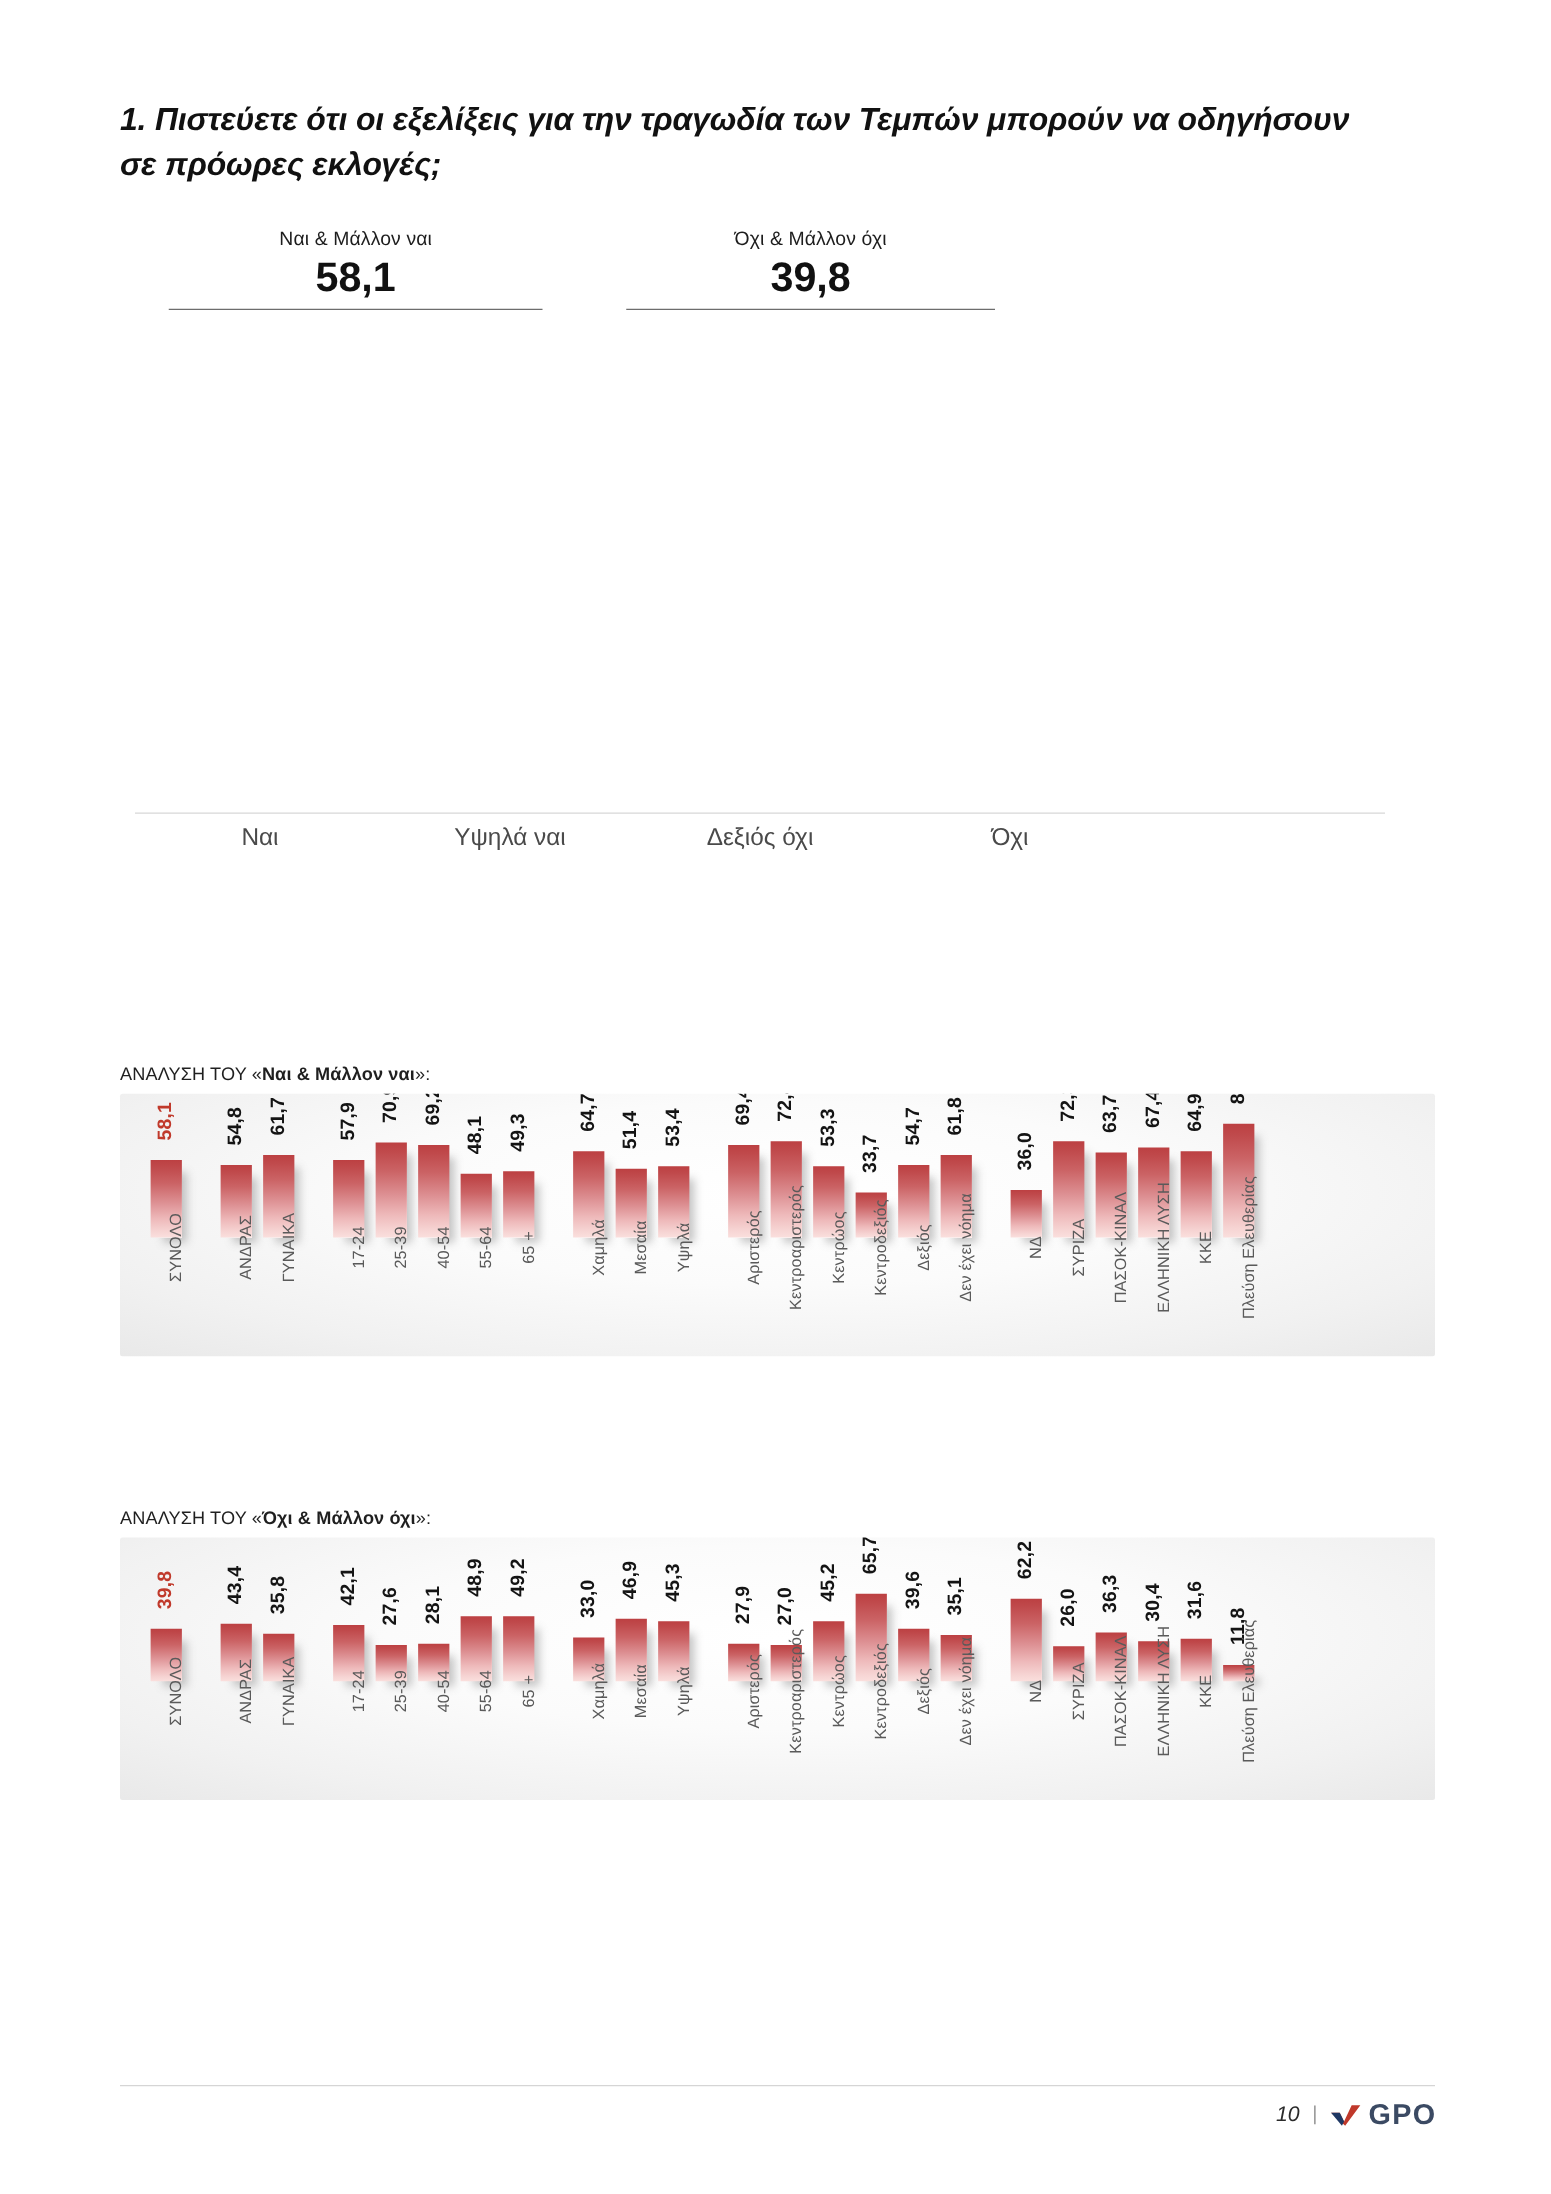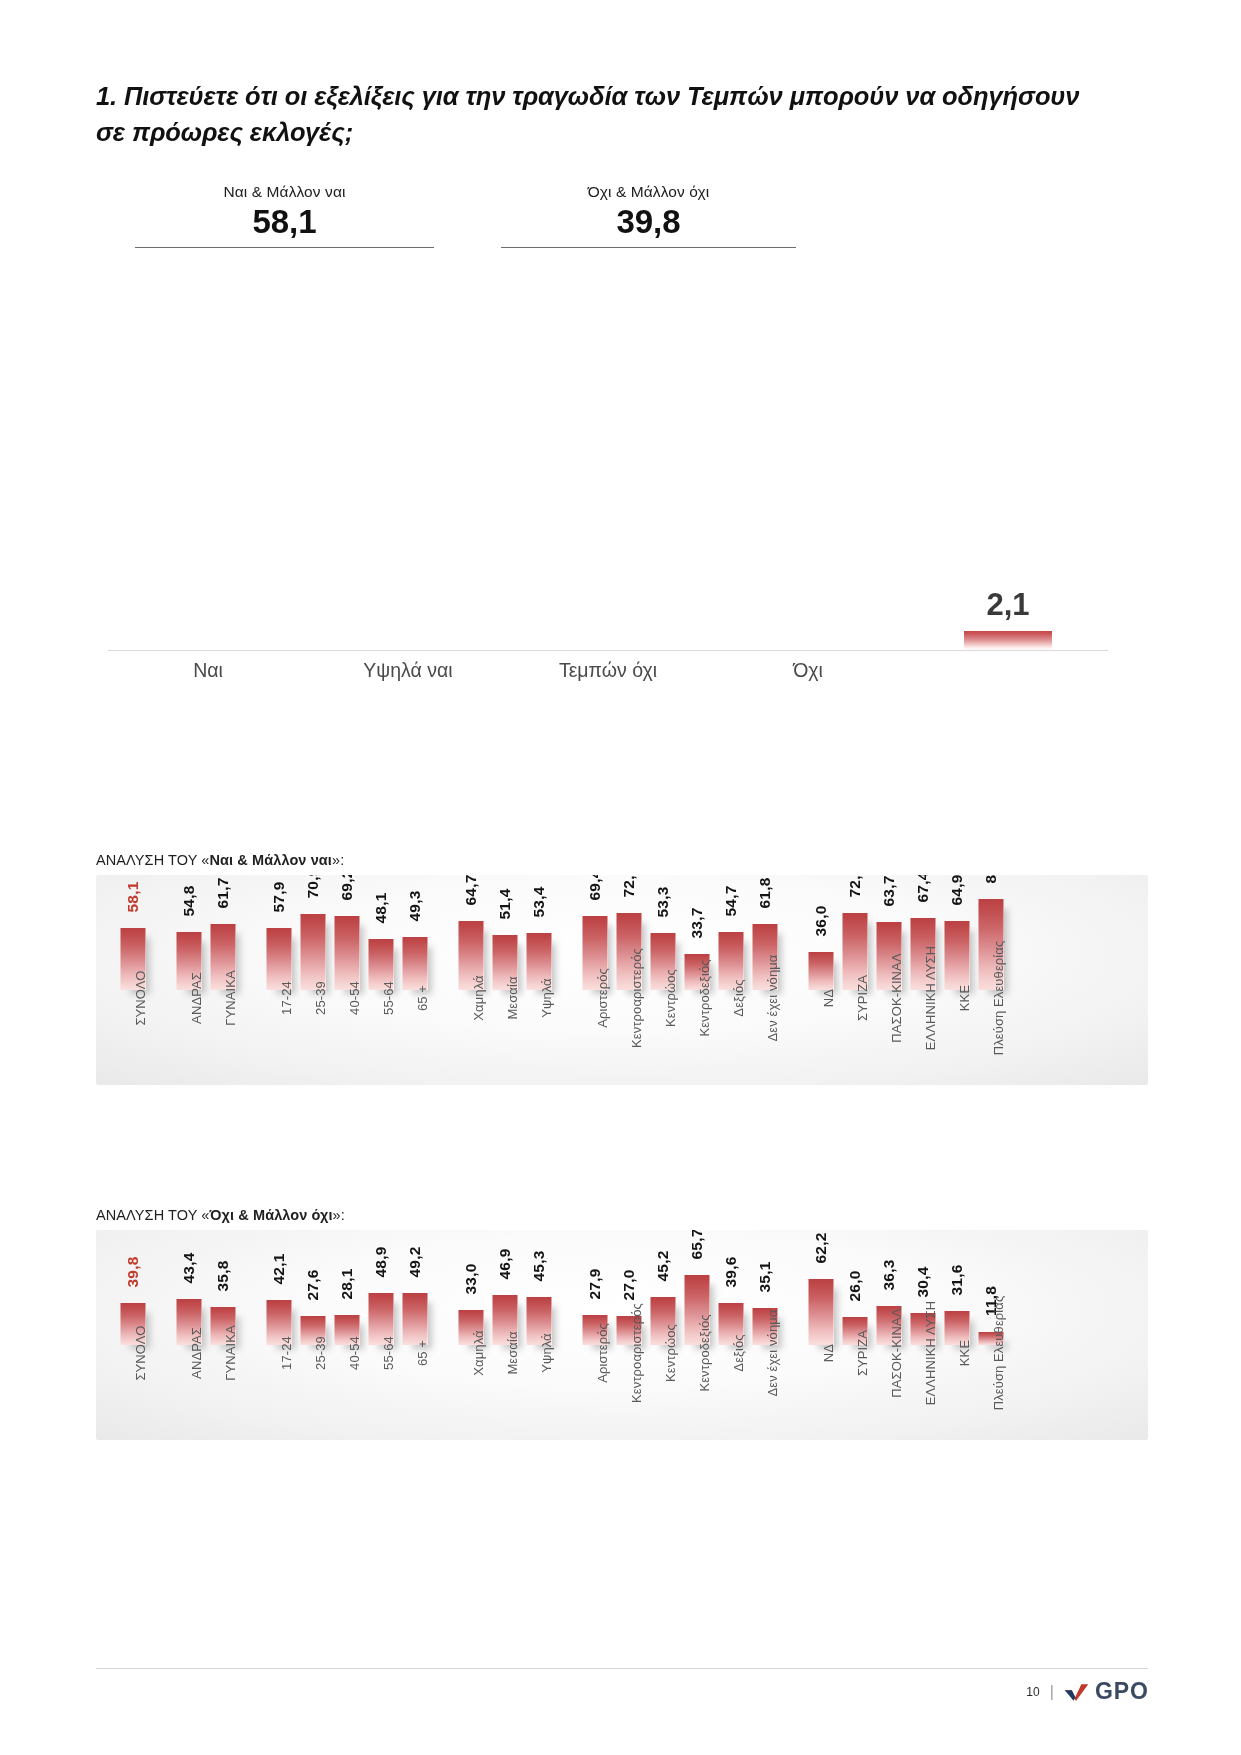--- a/index.html
+++ b/index.html
@@ -169,21 +169,21 @@
     position:absolute;
     left:96px; top:1668px; width:1052px;
     border-top:1px solid #d5d5d5;
   }
   #footer{
     position:absolute;
     right:92px; top:1678px;
     display:flex; align-items:center; gap:10px;
     font-size:16px; color:#2b2b2b;
   }
-  #page-num{font-size:12px;}
+  #page-num{font-size:17px;font-style:italic;}
   #footer-sep{color:#9b9b9b;}
   .gpo-logo{
     display:flex; align-items:center; gap:5px;
   }
   .gpo-mark{
     width:26px;height:20px;display:block;
   }
   .gpo-text{
     font-size:23px; font-weight:bold; letter-spacing:1px;
     color:#3b4a63;
@@ -203,31 +203,25 @@
     <div class="grp-rule"></div>
   </div>
   <div class="grp" id="grp-no">
     <div class="grp-label">Όχι &amp; Μάλλον όχι</div>
     <div class="grp-value">39,8</div>
     <div class="grp-rule"></div>
   </div>
 
   <div id="main-chart">
     <div id="main-plot">
-        <div class="mbar-slot" style="left: 800px; width: 200px;">
-          <div class="mbar-wrap">
-            <div class="mbar-val">2,1</div>
-            <div class="mbar" style="height: 19px;"></div>
-          </div>
-        </div>
       </div>
     <div id="main-axis"></div>
   <div class="mcat" style="left: 0px; width: 200px;">Ναι</div>
       <div class="mcat" style="left: 200px; width: 200px;">Υψηλά ναι</div>
-      <div class="mcat" style="left: 400px; width: 200px;">Τεμπών όχι</div>
+      <div class="mcat" style="left: 400px; width: 200px;">Δεξιός όχι</div>
       <div class="mcat" style="left: 600px; width: 200px;">Όχι</div>
     </div>
 
   <div class="analysis-label" id="lab-yes" style="top:852px;">
     <span>ΑΝΑΛΥΣΗ ΤΟΥ «</span><b>Ναι &amp; Μάλλον ναι</b><span>»:</span>
   </div>
   <div class="panel" id="panel-yes" style="top:875px;height:210px;">
     <div class="panel-inner">
         <div class="bslot" style="left: 20px; width: 34px; height: 210px; bottom: 0px;">
           <div class="bbar" style="height: 62px; bottom: 95px;"></div>

